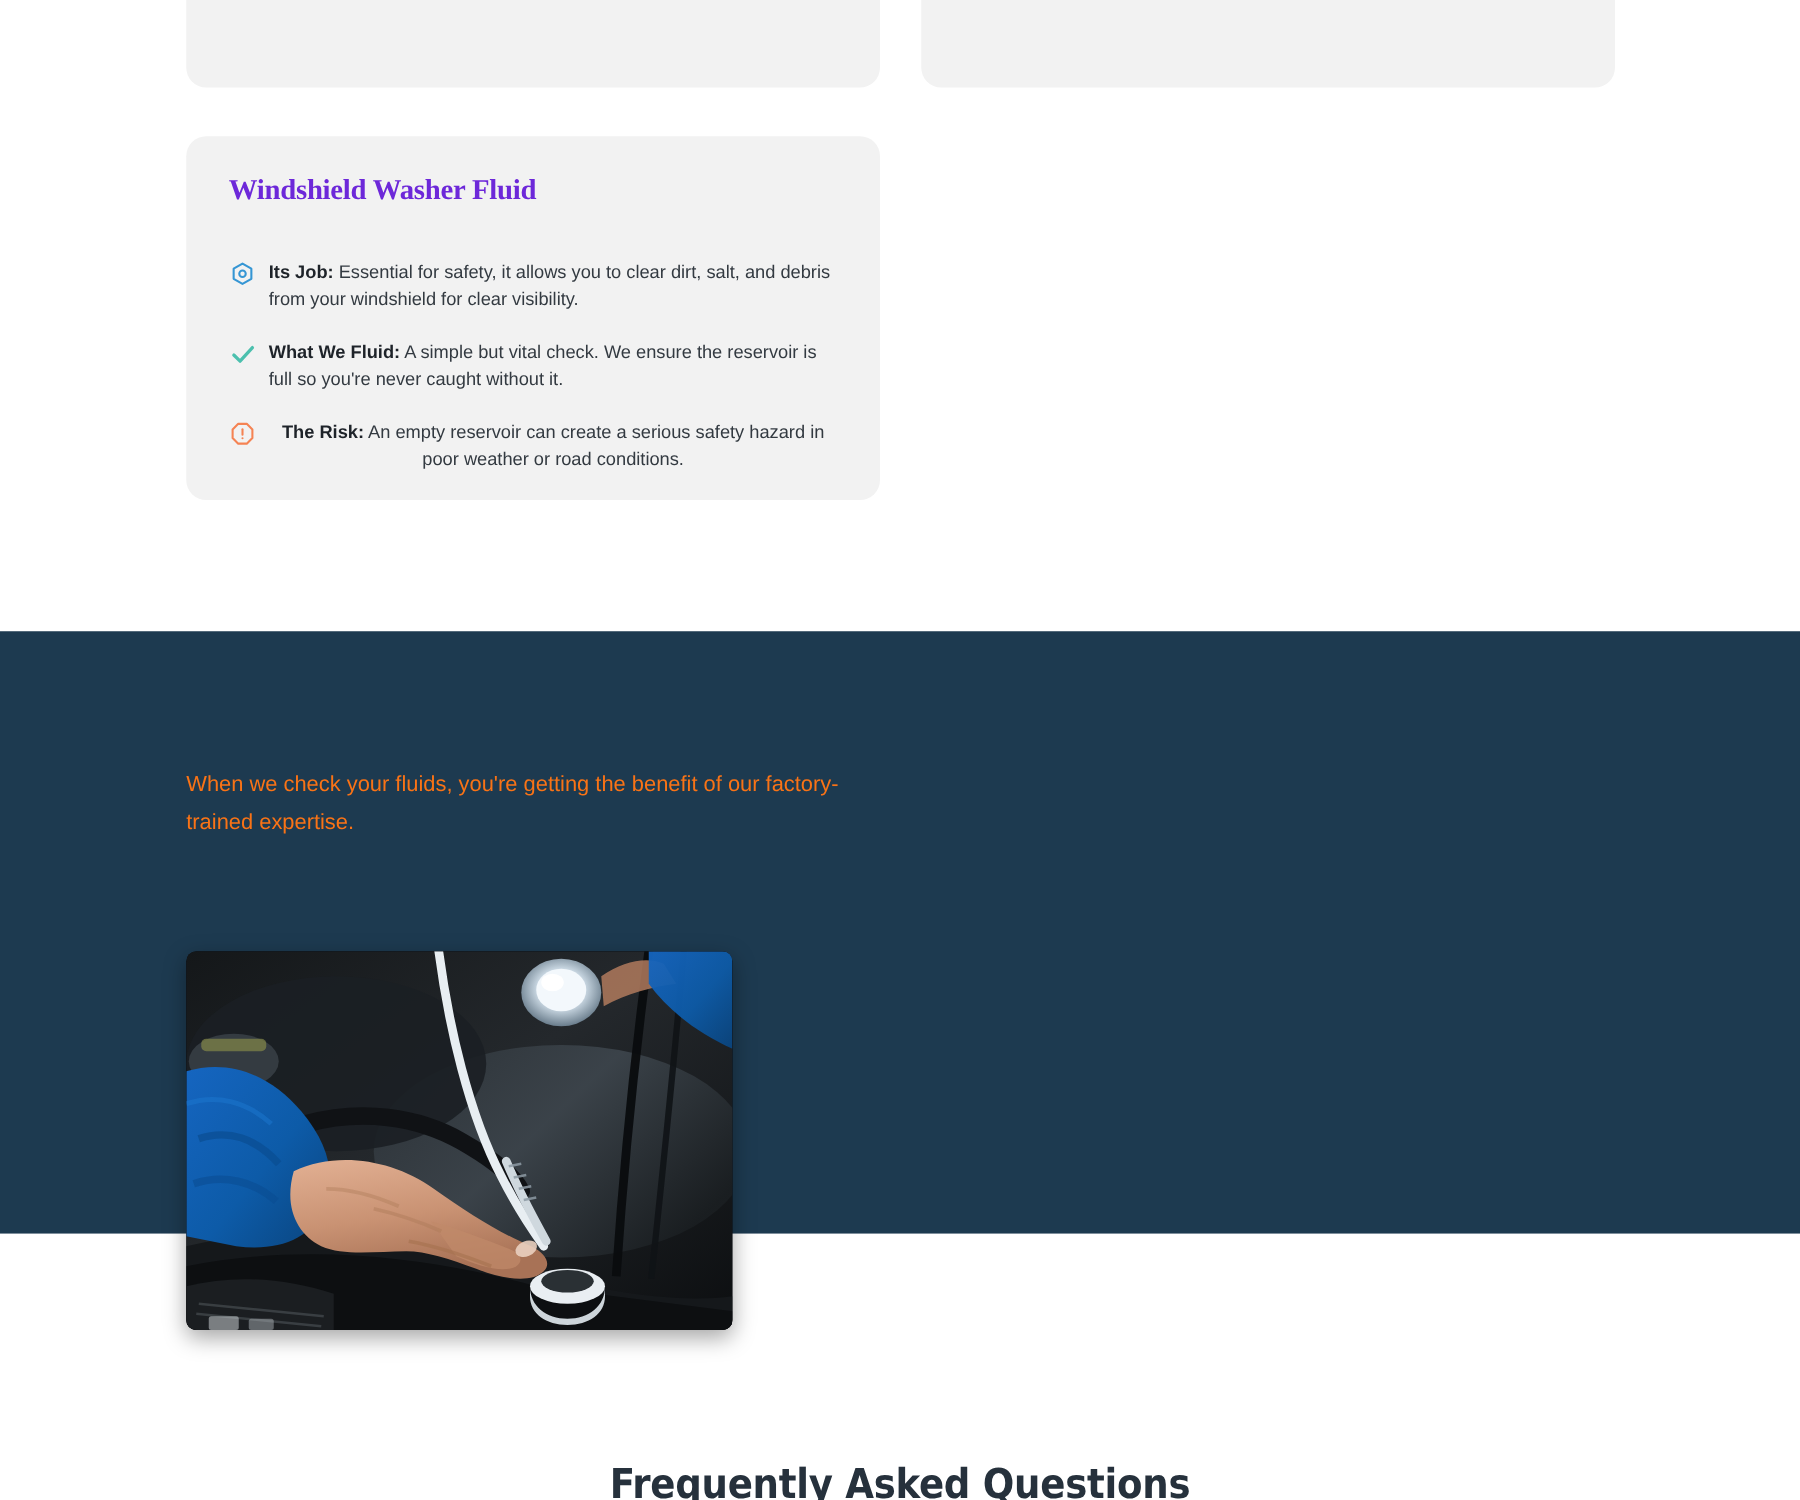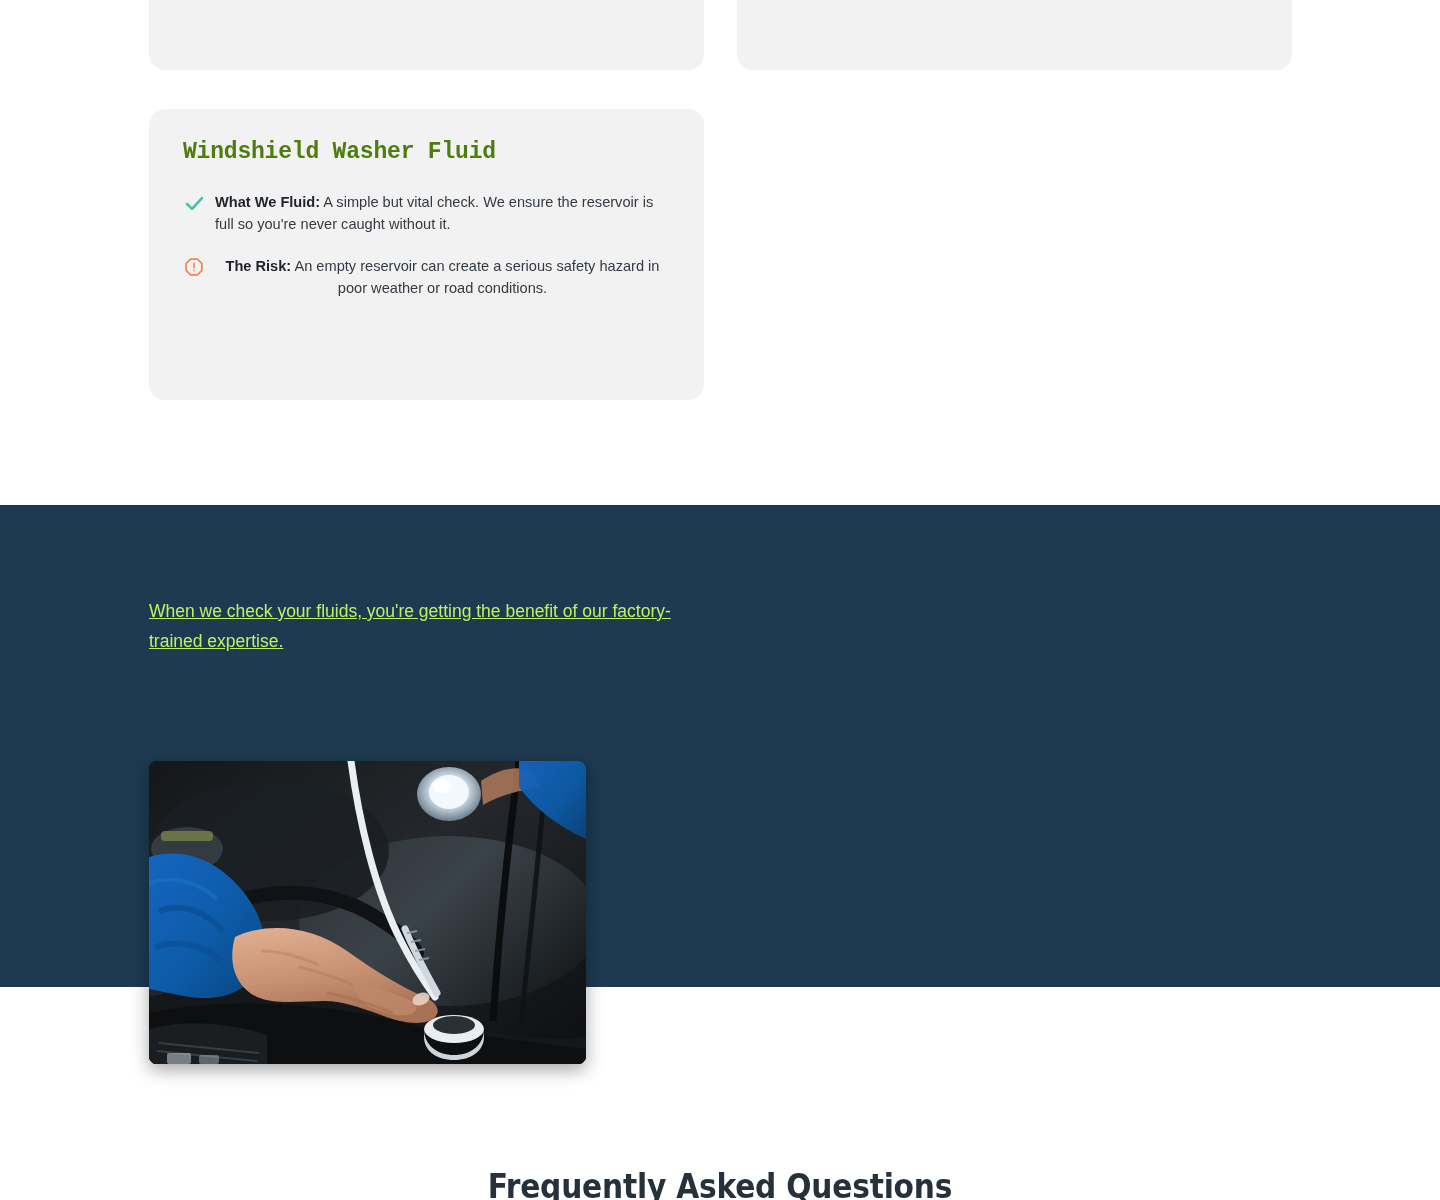--- a/index.html
+++ b/index.html
@@ -31,26 +31,26 @@
   }
 
   
   .card-brake { left: 149px; top: -120px; width: 555px; height: 190px; }
   
   .card-trans { left: 737px; top: -120px; width: 555px; height: 190px; }
   
   .card-washer { left: 149px; top: 109px; width: 555px; height: 291px; padding: 30px 34px; }
 
   .card-title {
-    font-family: Liberation Mono, monospace;
+    font-family: Liberation Serif, serif;
     font-size: 23px;
     font-weight: 700;
-    color: #4d7c0f;
+    color: #6d28d9;
     letter-spacing: -0.2px;
-    margin-bottom: 26px;
+    margin-bottom: 42px;
   }
 
   .feature {
     display: flex;
     align-items: flex-start;
     margin-bottom: 20px;
   }
   .feature:last-child { margin-bottom: 0; text-align: center; }
 
   .feature .ficon {
@@ -90,26 +90,25 @@
   .dark-h2 {
     font-family: "DejaVu Sans Condensed", "Liberation Sans Narrow", "Liberation Sans", sans-serif;
     font-size: 31px;
     line-height: 39px;
     font-weight: 700;
     color: #ffffff;
     letter-spacing: -0.3px;
   }
 
   .dark-lede {
-    margin-top: 14px;
+    margin-top: 30px;
     font-size: 17.5px;
     line-height: 30px;
-    color: #bef264;
+    color: #f97316;
     width: 540px;
-    text-decoration: underline;
   }
 
   .photo {
     position: absolute;
     left: 149px;
     top: 761px;
     width: 437px;
     height: 303px;
     border-radius: 8px;
     overflow: hidden;
@@ -187,20 +186,29 @@
       
     </div>
 
     <div class="card card-trans">
       
     </div>
 
     <div class="card card-washer">
       <h3 class="card-title">Windshield Washer Fluid</h3>
 
+      <div class="feature">
+        <span class="ficon">
+          <svg viewBox="0 0 24 24" width="20" height="20" fill="none" stroke="#3596d4" stroke-width="2" stroke-linecap="round" stroke-linejoin="round">
+            <polygon points="12 2.2 20.5 7.1 20.5 16.9 12 21.8 3.5 16.9 3.5 7.1"></polygon>
+            <circle cx="12" cy="12" r="3.1"></circle>
+          </svg>
+        </span>
+        <span class="ftext"><b>Its Job:</b><span> Essential for safety, it allows you to clear dirt, salt, and debris from your windshield for clear visibility.</span></span>
+      </div>
 
       <div class="feature">
         <span class="ficon">
           <svg viewBox="0 0 24 24" width="21" height="21" fill="none" stroke="#4cc0ae" stroke-width="3" stroke-linecap="round" stroke-linejoin="round">
             <polyline points="3.5 12.6 9.2 18.2 20.5 5.8"></polyline>
           </svg>
         </span>
         <span class="ftext"><b>What We Fluid:</b><span> A simple but vital check. We ensure the reservoir is full so you're never caught without it.</span></span>
       </div>
 

